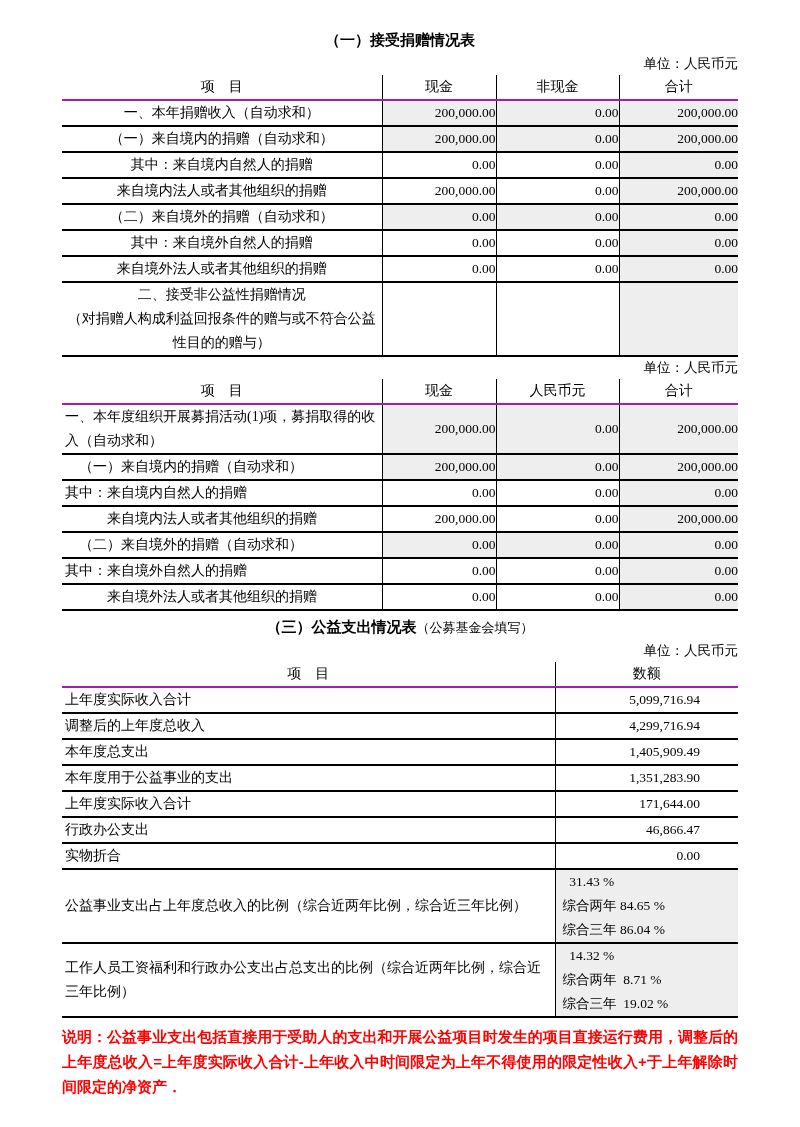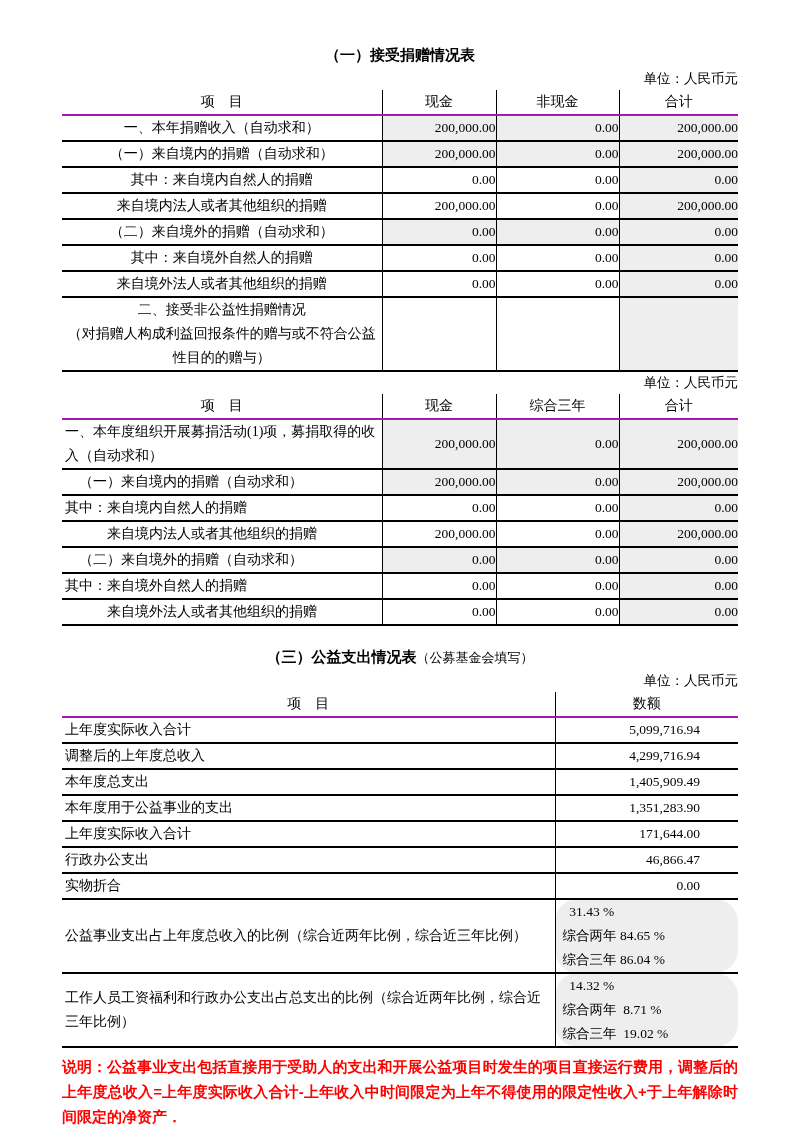--- a/index.html
+++ b/index.html
@@ -10,21 +10,21 @@
     font-family: "Liberation Serif", "DejaVu Serif", serif;
   }
   .page { padding: 24px 62px 0 62px; width: 800px; }
 
   h1.page-title {
     margin: 0 0 6px 0;
     font-family: "Liberation Sans", "DejaVu Sans", sans-serif;
     font-weight: bold; font-size: 20px; letter-spacing: 2px;
   }
 
-  .caption { text-align: center; margin: 20px 0 2px 0; line-height: 22px; }
+  .caption { text-align: center; margin: 5px 0 2px 0; line-height: 22px; }
   .cap-bold {
     font-family: "Liberation Sans", "DejaVu Sans", sans-serif;
     font-weight: bold; font-size: 15px;
   }
   .cap-note { font-size: 13px; }
 
   .unit { text-align: right; font-size: 13.5px; line-height: 19px; margin: 1px 0 2px 0; }
 
   table.grid {
     border-collapse: collapse; table-layout: fixed;
@@ -47,21 +47,21 @@
   table.grid th + th, table.grid td + td { border-left: 1px solid #000; }
   table.grid td {
     border-bottom: 2px solid #000;
     height: 24px; line-height: 24px;
     padding: 0; vertical-align: middle; white-space: pre-wrap;
   }
   td.label.center { text-align: center; padding: 0 2px; margin-top: 28px; }
   td.label.left   { text-align: left; padding-left: 3px; padding-right: 2px; }
   td.value { text-align: right; padding-right: 5px; font-size: 13.5px; }
   .t2 td.value { padding-right: 38px; }
-  td.value.vleft, .t2 td.value.vleft { text-align: left; padding-left: 7px; padding-right: 2px; border-radius: 23px; }
+  td.value.vleft, .t2 td.value.vleft { text-align: left; padding-left: 7px; padding-right: 2px; }
   td.shaded { background: #eeeeee; }
 
   .footnote {
     margin: 6px 0 0 0; width: 676px;
     font-family: "Liberation Sans", "DejaVu Sans", sans-serif;
     font-weight: bold; color: #ff0000;
     font-size: 15px; line-height: 25px; text-align: justify;
   }
 </style>
 </head>
@@ -150,21 +150,21 @@
       <colgroup>
           <col class="c-label">
           <col class="c-v1">
           <col class="c-v2">
           <col class="c-v3">
         </colgroup>
     <thead>
           <tr>
             <th>项　目</th>
             <th>现金</th>
-            <th>综合三年</th>
+            <th>人民币元</th>
             <th>合计</th>
           </tr>
         </thead>
         <tbody>
           <tr>
             <td class="label left">一、本年度组织开展募捐活动(1)项，募捐取得的收入（自动求和）</td>
             <td class="value shaded">200,000.00</td>
             <td class="value shaded">0.00</td>
             <td class="value shaded">200,000.00</td>
           </tr>

